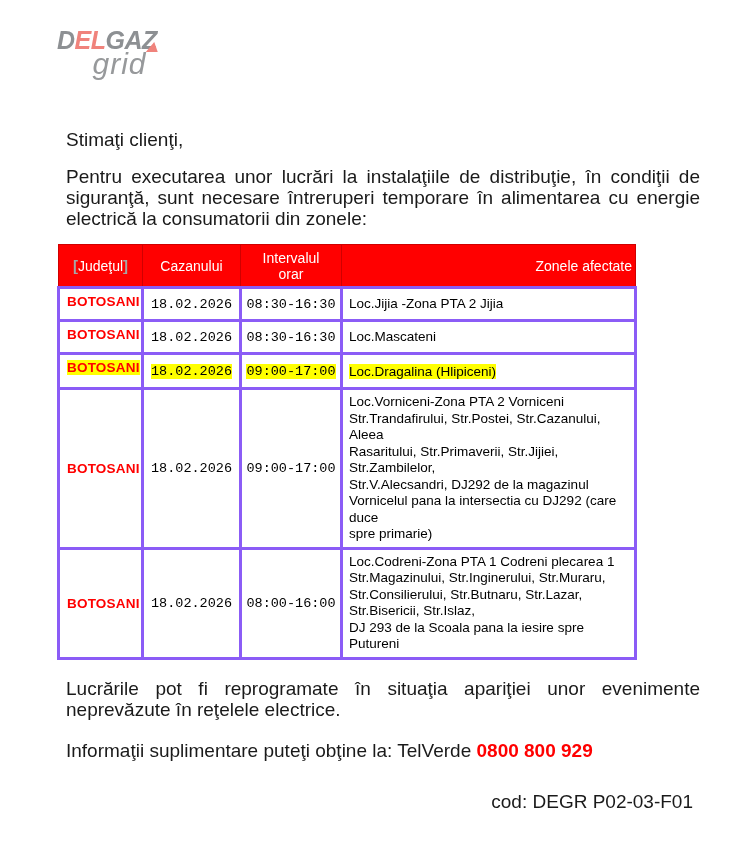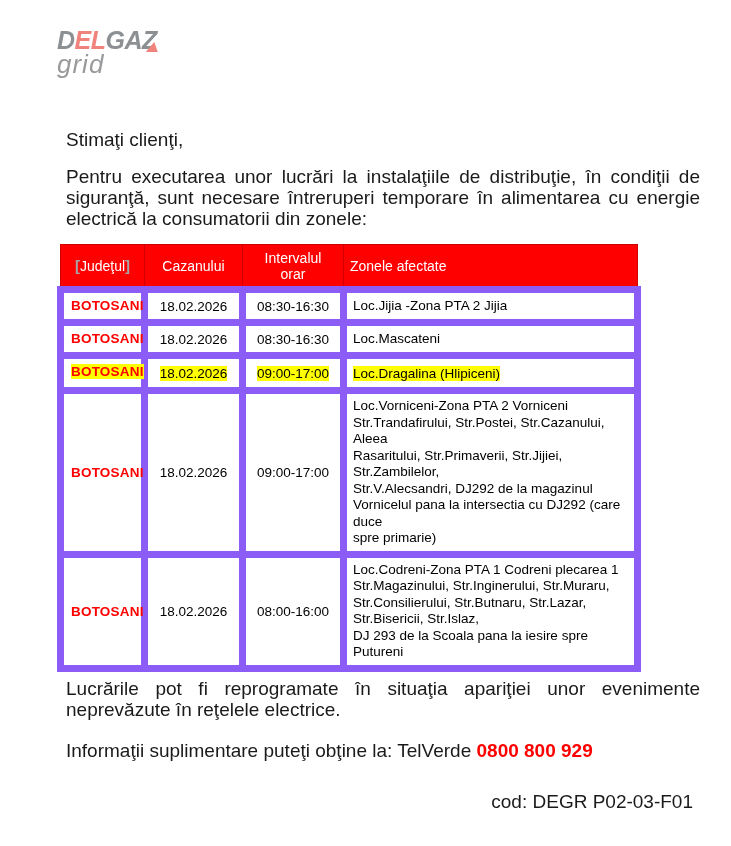--- a/index.html
+++ b/index.html
@@ -14,56 +14,56 @@
     font-size:25px; font-weight:700; font-style:italic;
     letter-spacing:-0.5px; color:#8d9093; line-height:32px; white-space:nowrap;
   }
   .logo-main .coral { color:#f0837c; }
   .logo-a-tri {
     position:absolute; left:90px; top:18px; width:0; height:0;
     border-left:6px solid transparent; border-right:6px solid transparent;
     border-bottom:10px solid #f0837c; transform:skewX(-14deg);
   }
   .logo-grid {
-    margin-top:-5px; text-align:left; padding-right:1px;
-    font-size:26px; font-style:italic; font-weight:500;
+    margin-top:-5px; text-align:center; padding-right:1px;
+    font-size:30px; font-style:italic; font-weight:500;
     color:#97999b; letter-spacing:1px; line-height:26px;
   }
   
   .tblock { position:absolute; font-size:19px; line-height:21px; color:#1a1a1a; }
   .greeting { left:66px; top:129px; }
   .intro   { left:66px; top:166px; width:634px; text-align:justify; }
   .thanks  { left:66px; top:607px; }
   .note    { left:66px; top:668px; width:634px; text-align:justify;margin-top:10px; }
   .info    { left:66px; top:740px; white-space:nowrap; }
   .info .phone { font-weight:700; color:#ff0000; }
   .code    { left:66px; top:791px; width:627px; text-align:right; }
   
   .outages { position:absolute; left:57px; top:244px; width:577px;
     border-collapse:collapse; table-layout:fixed; }
   .outages col.c1 { width:84px; }
   .outages col.c2 { width:98px; }
   .outages col.c3 { width:101px; }
   .outages col.c4 { width:294px; }
-  .outages td { border:7px solid #8b5cf6; font-size:13.5px; color:#000; padding:0; }
+  .outages td { border:3px solid #8b5cf6; font-size:13.5px; color:#000; padding:0; }
   .hdr td {
     background:#ff0000; color:#ffffff; font-weight:400; font-size:14px;
     border:1px solid #d00000; text-align:center; vertical-align:middle;
     height:33px; line-height:16px;
   }
-  .hdr td.zone { text-align:left; }
+  .hdr td.zone { text-align:right; }
   .prewrap { white-space:pre-line; }
   .cc-bracket { color:#a6a6a6; font-weight:700; font-size:15px; }
   td.judet {
     color:#ff0000; font-weight:700; text-align:left;
     padding-left:7px; letter-spacing:0.2px;
   }
   tr.vtop td.judet { vertical-align:top; padding-top:5px; }
   tr.vmid td.judet { vertical-align:middle; }
-  td.center { text-align:center; vertical-align:middle; }
+  td.center { text-align:center; vertical-align:middle;font-family:Liberation Mono, monospace; }
   td.zone { text-align:left; vertical-align:middle; padding:4px 3px 4px 6px; }
   td.zone .txt { white-space:pre-line; line-height:16.5px; display:block; }
   .hl { background:#ffff00; }
 </style>
 </head>
 <body>
 
 <div class="page">
 
   <div class="logo">

